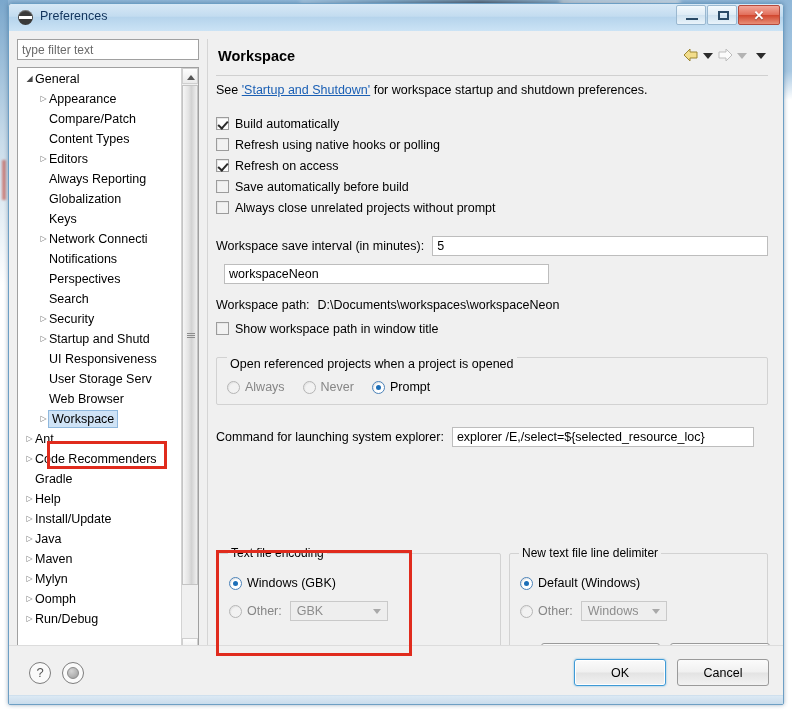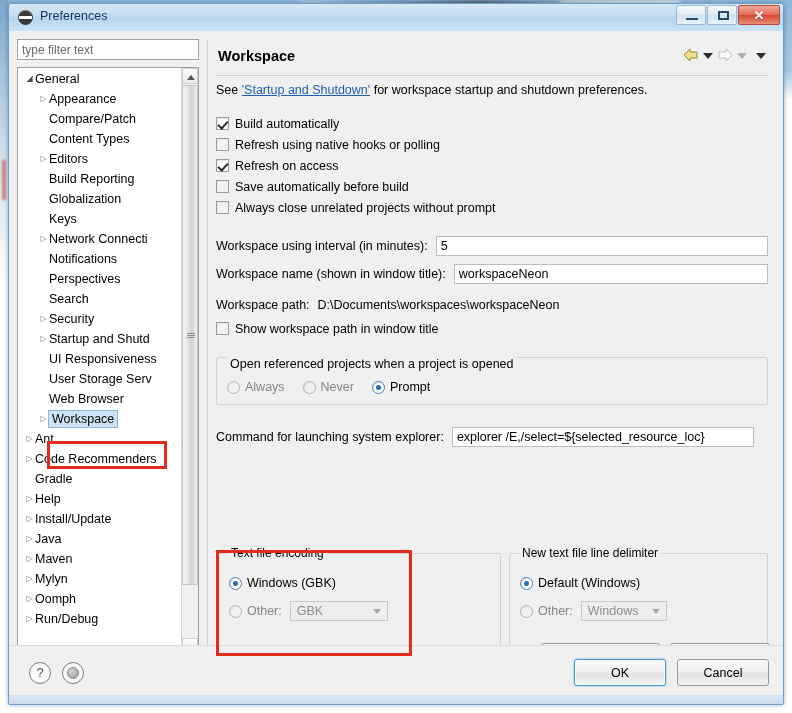--- a/index.html
+++ b/index.html
@@ -407,21 +407,21 @@
     <div id="leftcol">
       <input id="filterbox" type="text" placeholder="type filter text" style="">
 
       <div id="treewrap">
         <div id="treelist">
             <div class="trow" style="padding-left: 6px;"><span class="arr open">◢</span><span class="lbl">General</span></div>
             <div class="trow" style="padding-left: 20px;"><span class="arr">▷</span><span class="lbl">Appearance</span></div>
             <div class="trow" style="padding-left: 20px;"><span class="arr">&nbsp;</span><span class="lbl">Compare/Patch</span></div>
             <div class="trow" style="padding-left: 20px;"><span class="arr">&nbsp;</span><span class="lbl">Content Types</span></div>
             <div class="trow" style="padding-left: 20px;"><span class="arr">▷</span><span class="lbl">Editors</span></div>
-            <div class="trow" style="padding-left: 20px;"><span class="arr">&nbsp;</span><span class="lbl">Build Reporting</span></div>
+            <div class="trow" style="padding-left: 20px;"><span class="arr">&nbsp;</span><span class="lbl">Always Reporting</span></div>
             <div class="trow" style="padding-left: 20px;"><span class="arr">&nbsp;</span><span class="lbl">Globalization</span></div>
             <div class="trow" style="padding-left: 20px;"><span class="arr">&nbsp;</span><span class="lbl">Keys</span></div>
             <div class="trow" style="padding-left: 20px;"><span class="arr">▷</span><span class="lbl">Network Connecti</span></div>
             <div class="trow" style="padding-left: 20px;"><span class="arr">&nbsp;</span><span class="lbl">Notifications</span></div>
             <div class="trow" style="padding-left: 20px;"><span class="arr">&nbsp;</span><span class="lbl">Perspectives</span></div>
             <div class="trow" style="padding-left: 20px;"><span class="arr">&nbsp;</span><span class="lbl">Search</span></div>
             <div class="trow" style="padding-left: 20px;"><span class="arr">▷</span><span class="lbl">Security</span></div>
             <div class="trow" style="padding-left: 20px;"><span class="arr">▷</span><span class="lbl">Startup and Shutd</span></div>
             <div class="trow" style="padding-left: 20px;"><span class="arr">&nbsp;</span><span class="lbl">UI Responsiveness</span></div>
             <div class="trow" style="padding-left: 20px;"><span class="arr">&nbsp;</span><span class="lbl">User Storage Serv</span></div>
@@ -512,26 +512,25 @@
               <span class="ckbox off"></span>
               <span>Save automatically before build</span>
             </div>
             <div class="ckrow">
               <span class="ckbox off"></span>
               <span>Always close unrelated projects without prompt</span>
             </div>
           </div>
 
         <div class="fieldrow" style="margin-top:18px;">
-          <span class="fieldlabel">Workspace using interval (in minutes):</span>
+          <span class="fieldlabel">Workspace save interval (in minutes):</span>
           <input class="tinput" type="text" style="width: 349px; margin-left: 8px;" value="5">
         </div>
 
         <div class="fieldrow" style="margin-top:8px;">
-          <span class="fieldlabel">Workspace name (shown in window title):</span>
           <input class="tinput" type="text" style="width: 325px; margin-left: 8px;" value="workspaceNeon">
         </div>
 
         <div class="pathrow">
           <span>Workspace path:</span><span class="pval">D:\Documents\workspaces\workspaceNeon</span>
         </div>
 
         <div class="ckrow" style="margin-top:6px;">
           <span class="ckbox off"></span>
           <span>Show workspace path in window title</span>

